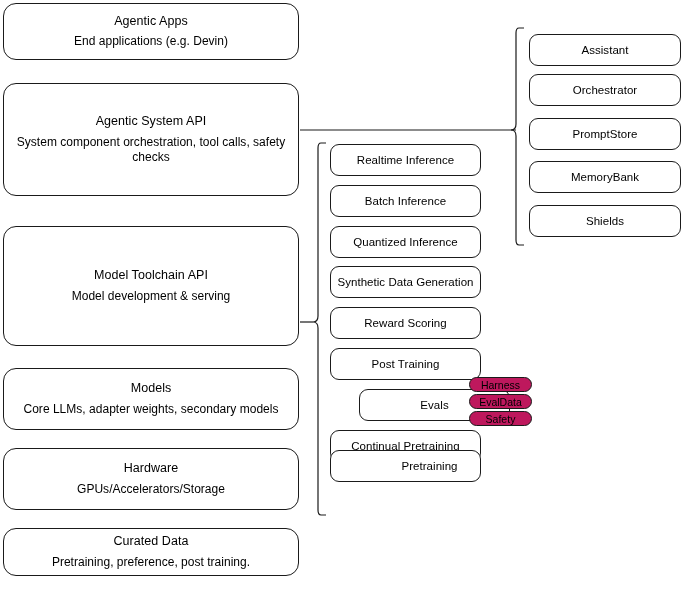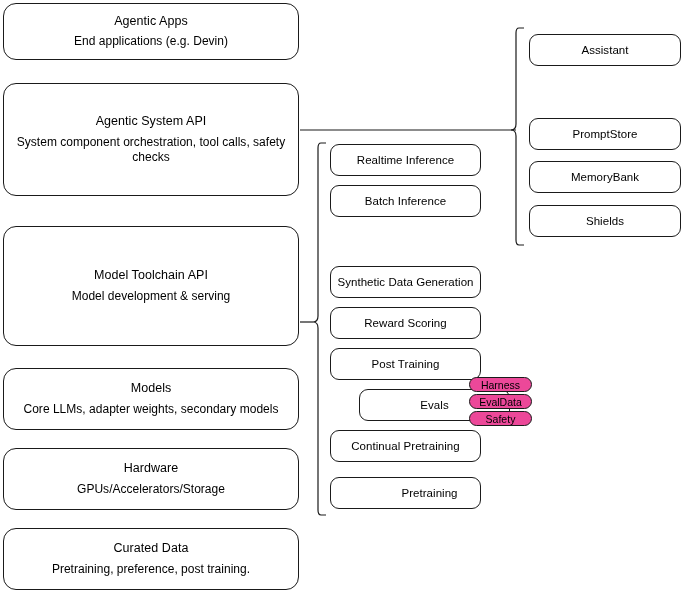--- a/index.html
+++ b/index.html
@@ -62,21 +62,21 @@
     width: 152px;
     height: 32px;
     border-radius: 9px;
   }
   .right-box .title { font-size: 11.5px; }
   .pill {
     position: absolute;
     box-sizing: border-box;
     border: 1.2px solid #1a1a1a;
     border-radius: 999px;
-    background: #ec4899;
+    background: #be185d;
     display: flex;
     align-items: center;
     justify-content: center;
     font-size: 10.5px;
     height: 15px;
     left: 469px;
     width: 63px;
   }
   svg.connectors {
     position: absolute;
@@ -125,63 +125,69 @@
   <div class="box stack-box" style="top:226px; height:120px;">
     <div class="title">Model Toolchain API</div>
     <div class="subtitle">Model development &amp; serving</div>
   </div>
 
   <div class="box stack-box" style="top:448px; height:62px;">
     <div class="title">Hardware</div>
     <div class="subtitle">GPUs/Accelerators/Storage</div>
   </div>
 
-  <div class="box stack-box" style="top:528px; height:62px;">
+  <div class="box stack-box" style="top:528px; height:48px;">
     <div class="title">Curated Data</div>
     <div class="subtitle">Pretraining, preference, post training.</div>
   </div>
 
   <div class="box mid-box" style="top:144px;">
     <div class="title">Realtime Inference</div>
   </div>
   <div class="box mid-box" style="top:185px;">
     <div class="title">Batch Inference</div>
+  </div>
+  <div class="box mid-box" style="top:226px;">
+    <div class="title">Quantized Inference</div>
   </div>
   <div class="box mid-box" style="top:266px;">
     <div class="title">Synthetic Data Generation</div>
   </div>
   <div class="box mid-box" style="top:307px;">
     <div class="title">Reward Scoring</div>
   </div>
   <div class="box mid-box" style="top:348px;">
     <div class="title">Post Training</div>
   </div>
   <div class="box mid-box" style="top:389px;margin-left:29px;">
     <div class="title">Evals</div>
   </div>
   <div class="box mid-box" style="top:430px;">
     <div class="title">Continual Pretraining</div>
   </div>
-  <div class="box mid-box" style="top:477px;padding-left:48px;">
+  <div class="box mid-box" style="top:450px;padding-left:48px;">
     <div class="title">Pretraining</div>
   </div>
 
   <div class="pill" style="top:377px;">
     <span>Harness</span>
   </div>
   <div class="pill" style="top:394px;">
     <span>EvalData</span>
   </div>
   <div class="pill" style="top:411px;">
     <span>Safety</span>
   </div>
 
   <div class="box right-box" style="top:34px;">
     <div class="title">Assistant</div>
   </div>
+  <div class="box right-box" style="top:74px;">
+    <div class="title">Orchestrator</div>
+  </div>
   <div class="box right-box" style="top:118px;">
     <div class="title">PromptStore</div>
   </div>
   <div class="box right-box" style="top:161px;">
     <div class="title">MemoryBank</div>
   </div>
   <div class="box right-box" style="top:205px;">
     <div class="title">Shields</div>
   </div>
 

